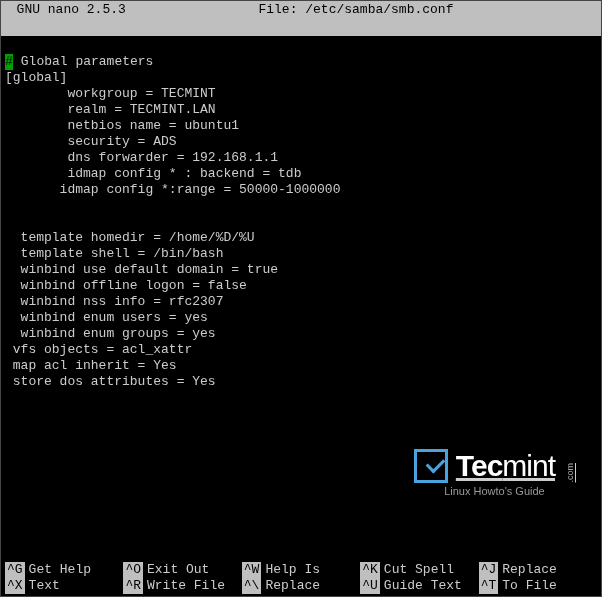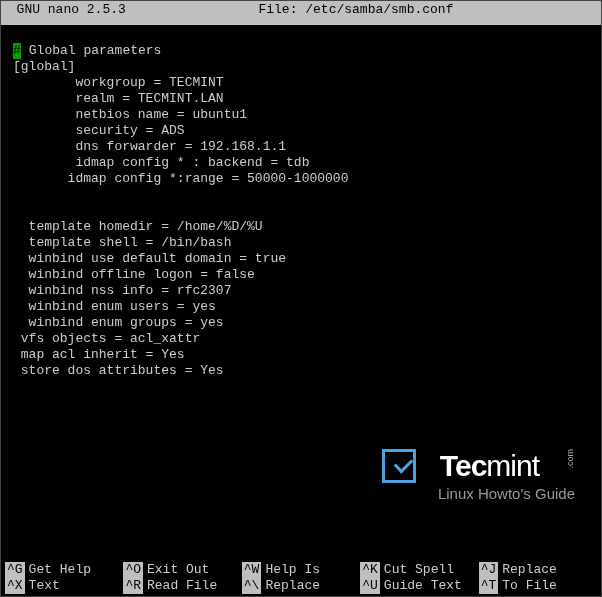--- a/index.html
+++ b/index.html
@@ -10,46 +10,47 @@
     font-family: "Courier New", monospace;
     font-size: 13px;
     color: #ccc;
     position: relative;
     overflow: hidden;
     border: 1px solid #444;
   }
   .titlebar {
     background: #bfbfbf;
     color: #000;
-    height: 24px;
+    height: 35px;
     line-height: 17px;
     white-space: pre;
     font-weight: 500;
   }
   .editor {
-    padding: 2px 4px 0 12px;
+    padding: 2px 4px 0 4px;
     white-space: pre;
     line-height: 16px;
   }
   .cursor {
     background: #00a000;
     color: #000;
     display: inline-block;
     width: 8px;
   }
   .logo {
     position: absolute;
     right: 26px;
     top: 448px;
     text-align: right;
   }
   .logo-row {
     display: flex;
-    align-items: flex-start;
-    gap: 24px;
+    align-items: flex-end;
+    gap: 8px;
+    text-decoration: underline;
   }
   .logo-icon {
     width: 34px;
     height: 34px;
     border: 3px solid #4aa3df;
     position: relative;
   }
   .logo-icon::after {
     content: "";
     position: absolute;
@@ -70,23 +71,23 @@
   .logo-dotcom {
     font-family: Arial, sans-serif;
     font-size: 9px;
     color: #aaa;
     writing-mode: vertical-rl;
     transform: rotate(180deg);
     margin-left: 2px;
   }
   .logo-sub {
     font-family: Arial, sans-serif;
-    font-size: 15px;
+    font-size: 11px;
     color: #999;
-    text-align: right;
+    text-align: center;
     margin-top: 2px;
   }
   .footer {
     position: absolute;
     bottom: 2px;
     left: 4px;
     right: 4px;
   }
   .footer-row {
     display: flex;
@@ -164,21 +165,21 @@
         <span>Replace</span>
       </div>
   </div>
   <div class="footer-row">
     <div class="footer-cell">
         <span class="key">^X</span>
         <span>Text</span>
       </div>
     <div class="footer-cell">
         <span class="key">^R</span>
-        <span>Read File</span>
+        <span>Write File</span>
       </div>
     <div class="footer-cell">
         <span class="key">^\</span>
         <span>Replace</span>
       </div>
     <div class="footer-cell">
         <span class="key">^U</span>
         <span>Guide Text</span>
       </div>
     <div class="footer-cell">

